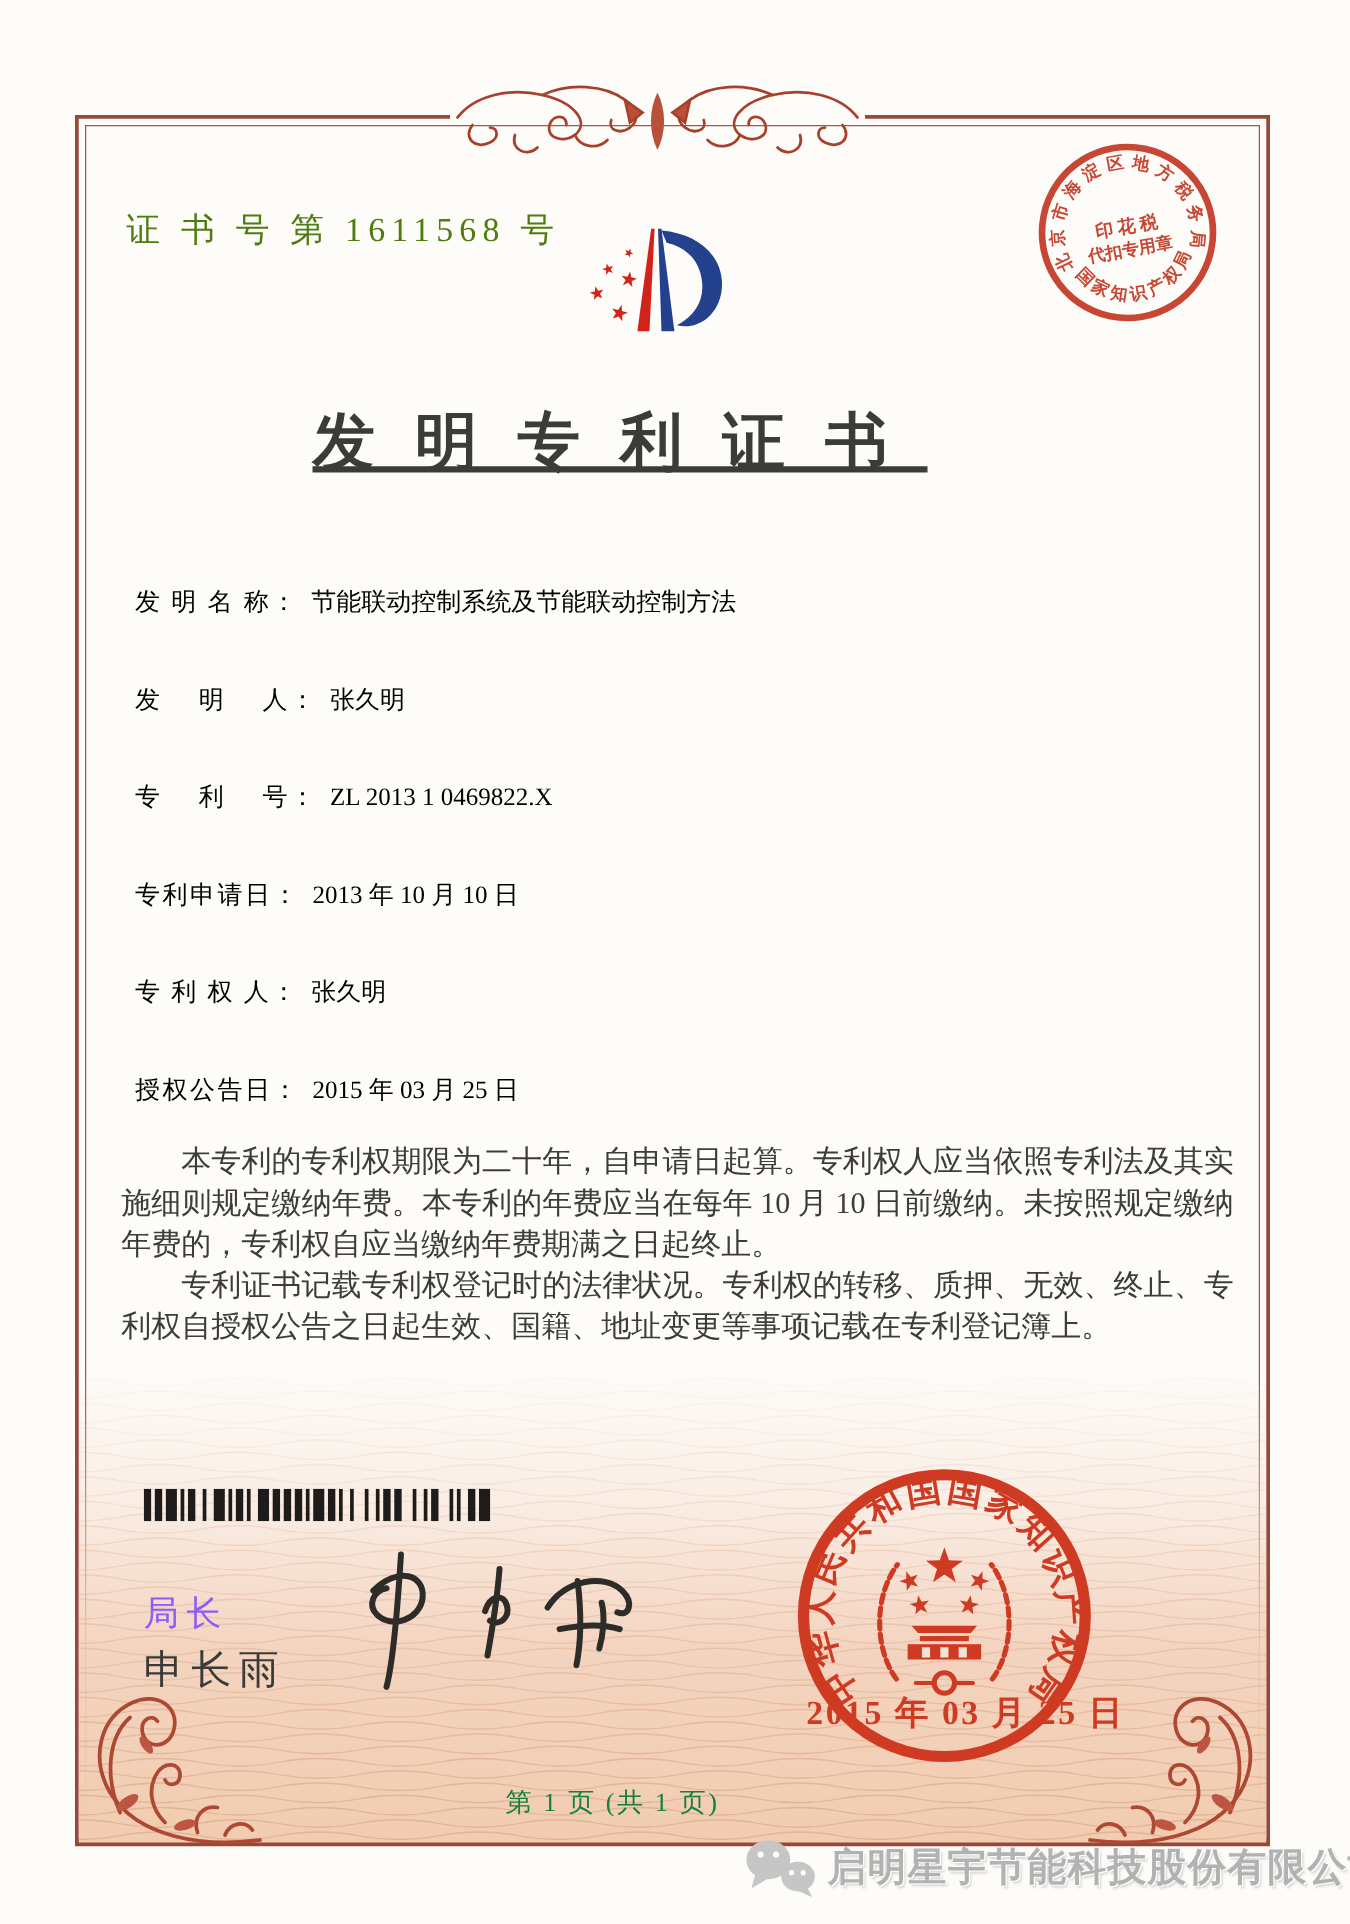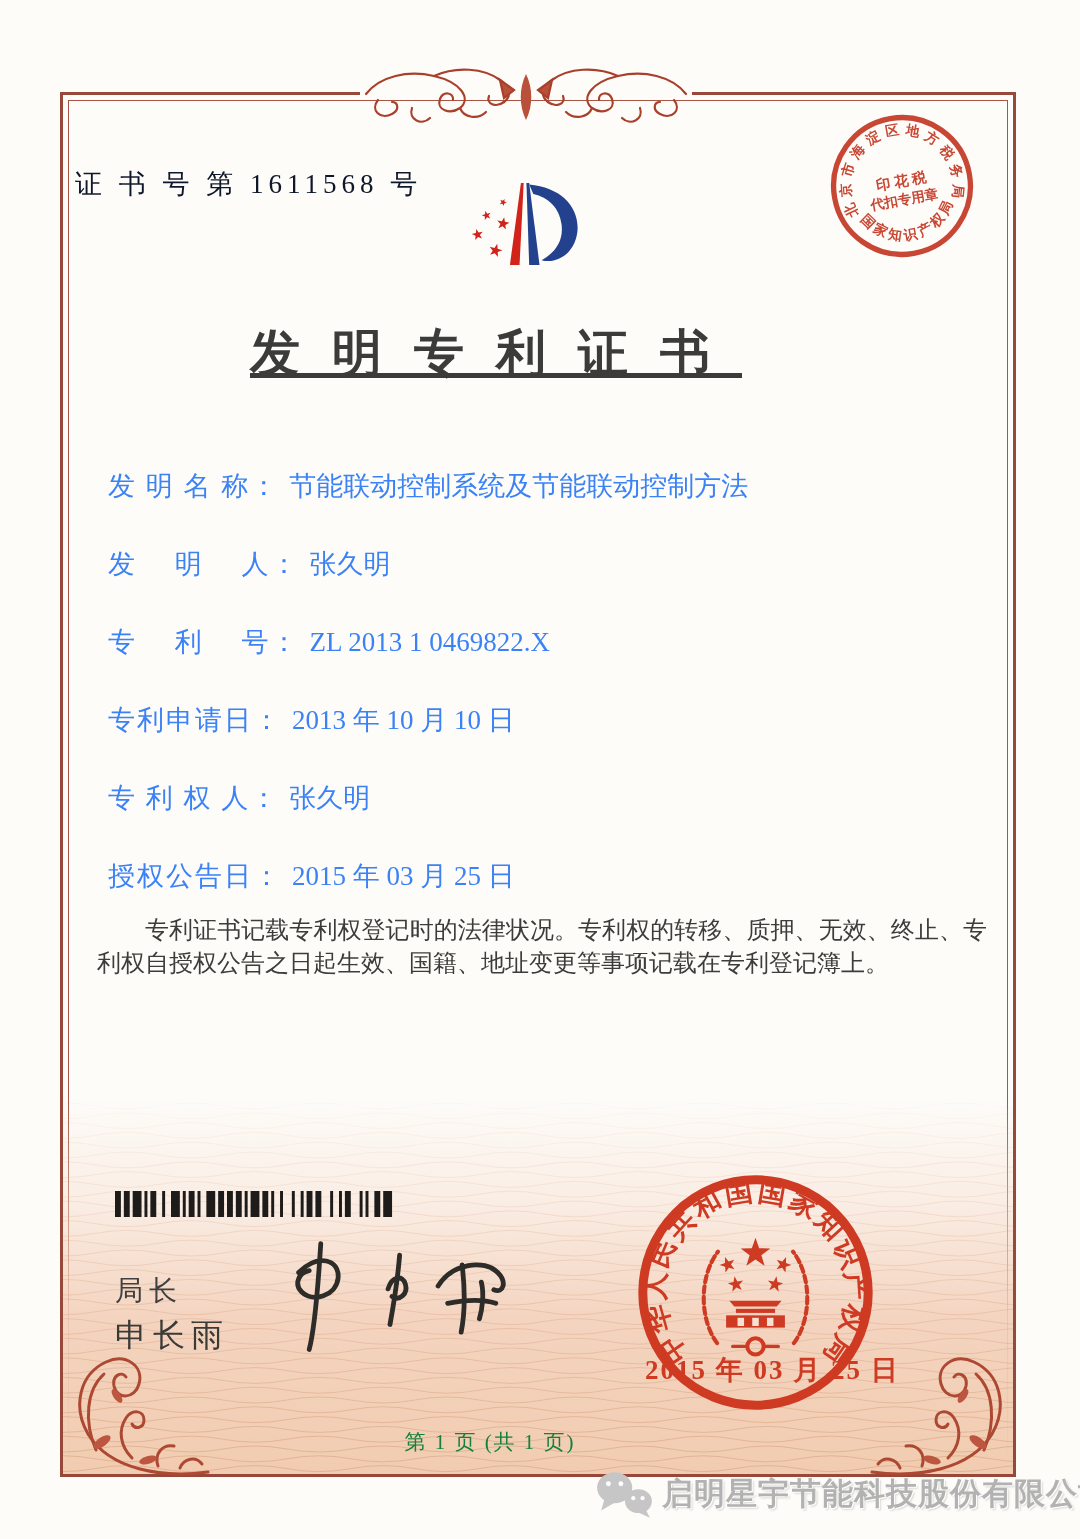--- a/index.html
+++ b/index.html
@@ -3,38 +3,38 @@
 <meta charset="utf-8">
 <style>
   html,body{margin:0;padding:0;}
   body{width:1080px;height:1539px;position:relative;background:#fdfcf9;overflow:hidden;
        font-family:"Liberation Serif","DejaVu Serif",serif;}
   .abs{position:absolute;}
   
   .frame-outer{left:60px;top:92px;width:950px;height:1376px;border:3px solid #96493a;border-bottom-width:6px;}
   .frame-inner{left:68px;top:100px;width:938px;height:1362px;border:1px solid #a85543;}
   
-  .cert-number{left:75px;top:166px;font-size:27px;color:#0f172a;letter-spacing:5px;}
+  .cert-number{left:101px;top:166px;font-size:27px;color:#4d7c0f;letter-spacing:5px;}
   .logo{left:448px;top:156px;}
   .stamp{left:826px;top:110px;transform:rotate(-10deg);}
   .title{left:250px;top:320px;font-size:50px;font-weight:700;color:#3b3b3a;letter-spacing:32px;white-space:nowrap;text-decoration:underline;}
   
-  .field{left:108px;font-size:27px;color:#3b82f6;white-space:nowrap;}
+  .field{left:108px;font-size:20px;color:#000000;white-space:nowrap;}
   .field .lbl{letter-spacing:2px;}
   .field .val{margin-left:10px;}
   
   .paras{left:97px;top:914px;width:890px;font-size:24px;line-height:33px;color:#3d3c3a;}
   .paras p{margin:0;text-indent:2em;text-align:justify;}
   
   .warm{left:63px;top:1098px;width:950px;height:376px;
         background:linear-gradient(180deg,rgba(246,219,202,0) 0%,rgba(246,219,202,.45) 28%,rgba(243,208,186,.9) 58%,#f1ccb0 100%);}
   .warm svg{position:absolute;left:0;top:0;}
   
   .barcode{left:115px;top:1191px;}
-  .officer-role{left:115px;top:1272px;font-size:28px;color:#404040;letter-spacing:6px;}
+  .officer-role{left:115px;top:1272px;font-size:28px;color:#8b5cf6;letter-spacing:6px;}
   .officer-name{left:115px;top:1314px;font-size:32px;color:#3a3a37;letter-spacing:6px;}
   .sig{left:245px;top:1236px;}
   .seal{left:633px;top:1170px;}
   .seal-date{left:645px;top:1352px;font-size:27px;color:#ce3a22;font-weight:600;letter-spacing:2px;white-space:nowrap;}
   .page-footer{left:370px;top:1428px;width:240px;text-align:center;font-size:21px;color:#15803d;letter-spacing:2px;}
   .watermark{left:594px;top:1468px;display:flex;align-items:center;gap:6px;}
   .watermark .wm-text{font-size:31px;font-weight:700;color:#b2b2b2;letter-spacing:1px;white-space:nowrap;
         text-shadow:1px 1px 0 #ffffff,2px 2px 2px rgba(0,0,0,.15);}
   .corner-right{transform:scaleX(-1);}
 </style>
@@ -153,20 +153,21 @@
   <span class="lbl">专利申请日：</span><span class="val">2013 年 10 月 10 日</span>
 </div>
 <div class="abs field" style="top:780px;">
   <span class="lbl">专 利 权 人：</span><span class="val">张久明</span>
 </div>
 <div class="abs field" style="top:858px;">
   <span class="lbl">授权公告日：</span><span class="val">2015 年 03 月 25 日</span>
 </div>
 
 <div class="abs paras">
+  <p>本专利的专利权期限为二十年，自申请日起算。专利权人应当依照专利法及其实施细则规定缴纳年费。本专利的年费应当在每年 10 月 10 日前缴纳。未按照规定缴纳年费的，专利权自应当缴纳年费期满之日起终止。</p>
   <p>专利证书记载专利权登记时的法律状况。专利权的转移、质押、无效、终止、专利权自授权公告之日起生效、国籍、地址变更等事项记载在专利登记簿上。</p>
 </div>
 
 <svg id="barcode" class="abs barcode" width="280" height="26" preserveAspectRatio="none" viewBox="0 0 180.5000000000001 26">
     <rect x="0" y="0" width="3.8" height="26" fill="#1d1c1a"></rect>
     <rect x="5.699999999999999" y="0" width="3.8" height="26" fill="#1d1c1a"></rect>
     <rect x="11.4" y="0" width="5.699999999999999" height="26" fill="#1d1c1a"></rect>
     <rect x="19" y="0" width="1.9" height="26" fill="#1d1c1a"></rect>
     <rect x="22.799999999999997" y="0" width="3.8" height="26" fill="#1d1c1a"></rect>
     <rect x="30.4" y="0" width="1.9" height="26" fill="#1d1c1a"></rect>

